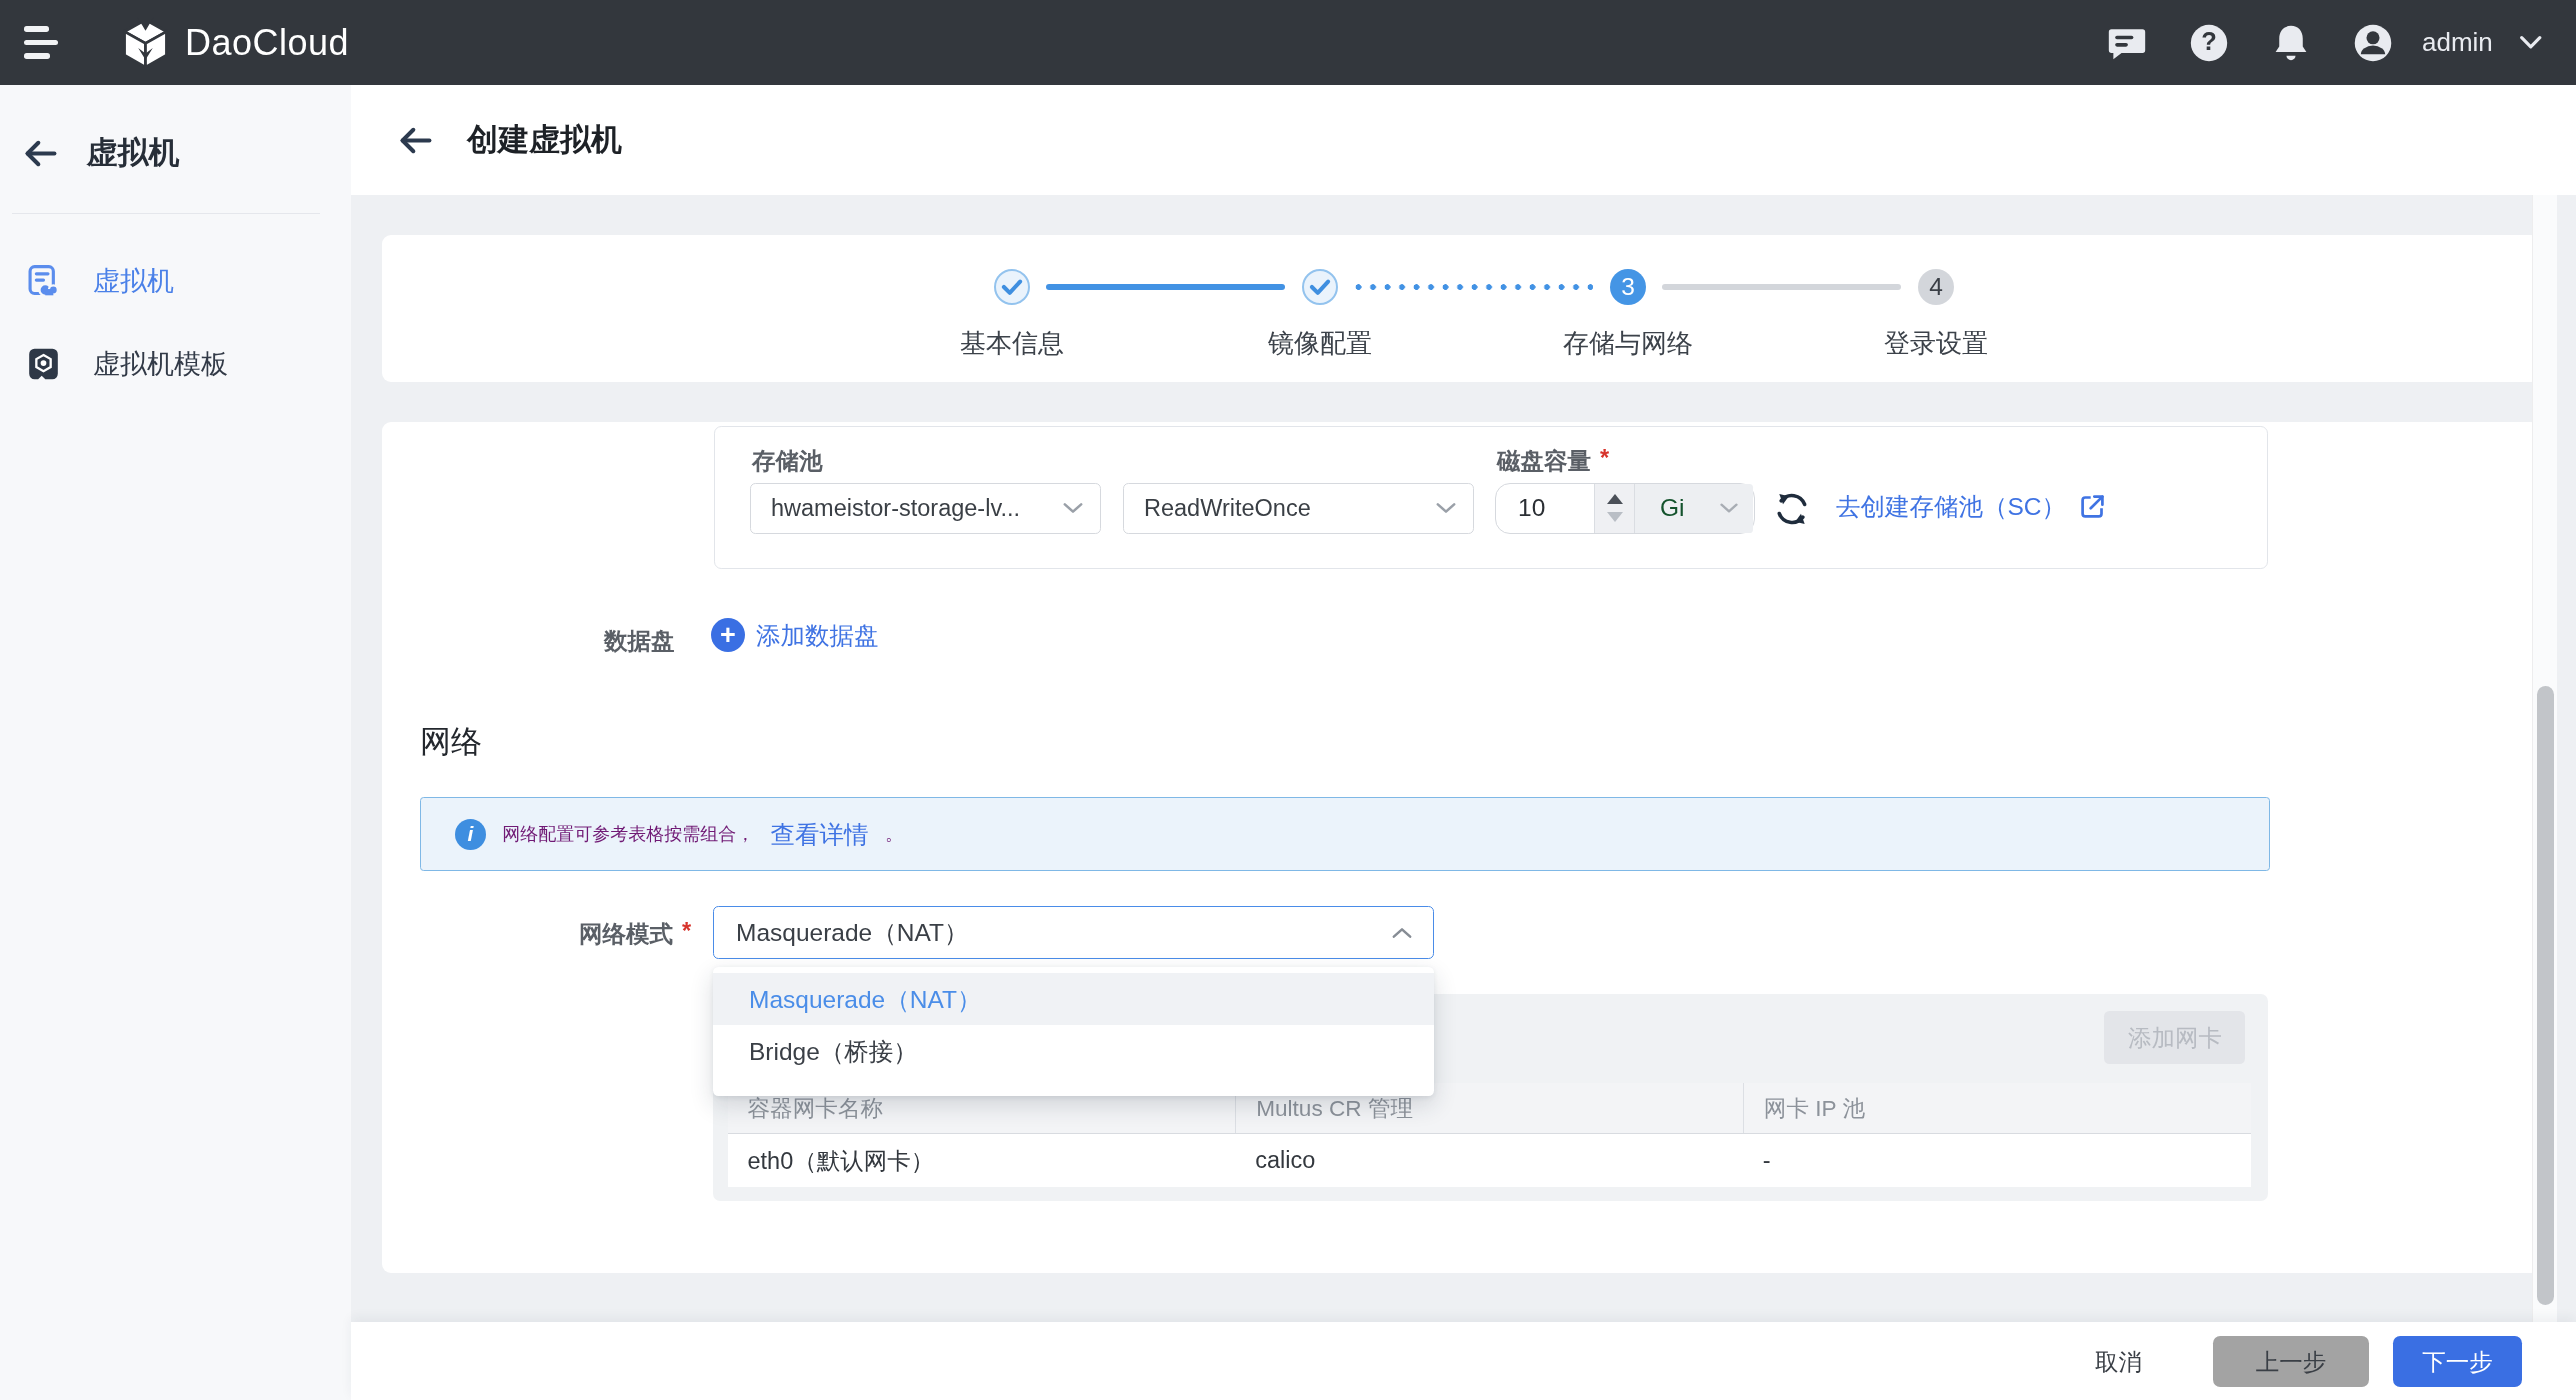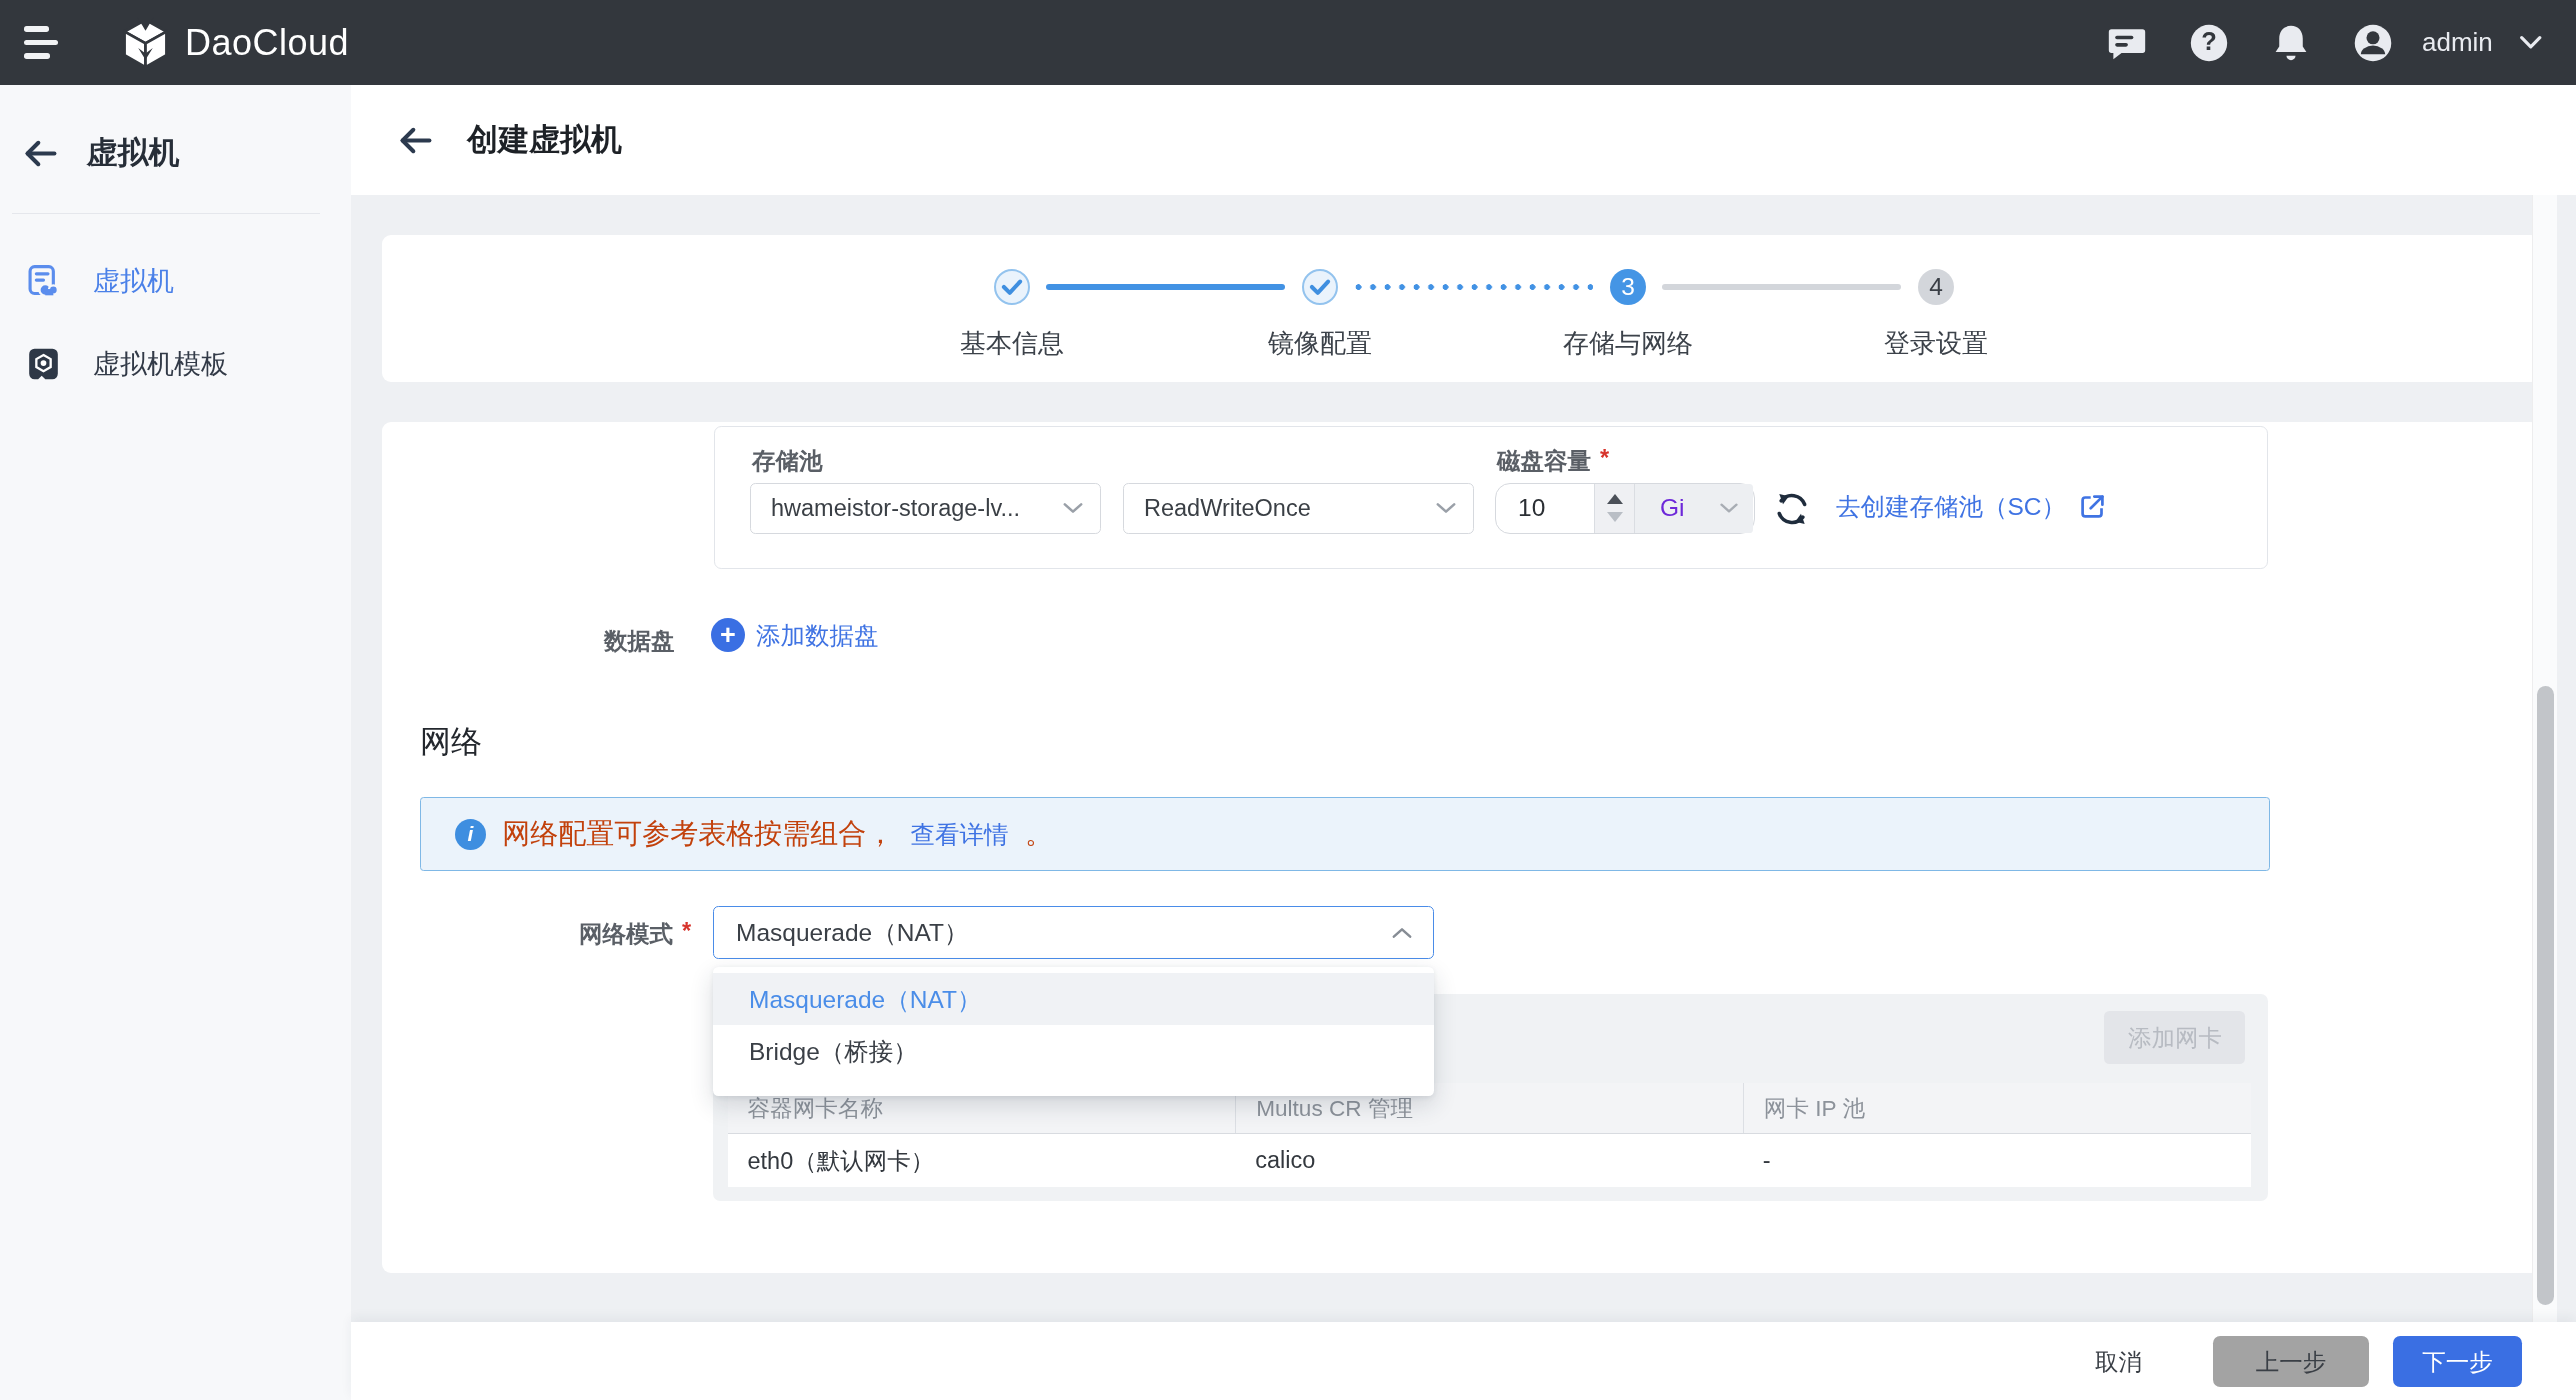--- a/index.html
+++ b/index.html
@@ -75,40 +75,40 @@
   .num-group { position:absolute; left:780px; top:56px; width:260px; height:51px;
                border:1.8px solid #d6d9de; border-radius:15px; background:#fff; display:flex; }
   .num-val { width:98px; display:flex; align-items:center; padding-left:22px; font-size:24.5px; color:#2b2f34; }
   .spinner { width:40px; background:#eff0f3; border-left:0.9px solid #dadde2; display:flex; flex-direction:column;
              align-items:center; justify-content:center; gap:8.2px; cursor:pointer; }
   .tri-up { width:0; height:0; border-left:8.2px solid rgba(0,0,0,0); border-right:8.2px solid rgba(0,0,0,0);
             border-bottom:10px solid #4b5058; }
   .tri-down { width:0; height:0; border-left:8.2px solid rgba(0,0,0,0); border-right:8.2px solid rgba(0,0,0,0);
               border-top:10px solid #b9bec5; }
   .unit-sel { width:119px; background:#edeff2; border-left:0.9px solid #dadde2; border-radius:0 3.6px 3.6px 0;
-              display:flex; align-items:center; padding-left:25px; font-size:24.5px; color:#6d28d9; position:relative; }
+              display:flex; align-items:center; padding-left:25px; font-size:24.5px; color:#14532d; position:relative; }
   .unit-sel .chev { position:absolute; right:14.5px; top:50%; transform:translateY(-50%); }
   .refresh-btn { position:absolute; left:1058px; top:63px; width:38px; height:38px; cursor:pointer; }
   .sc-link { position:absolute; left:1121px; top:63px; display:flex; align-items:center; gap:12.7px;
              font-size:24.5px; color:#3f73e3; cursor:pointer; white-space:nowrap; }
 
   
   .dd-label { position:absolute; left:222px; top:203px; font-size:23.5px; color:#5a5f66; font-weight:bold; }
   .dd-add { position:absolute; left:329px; top:196px; display:flex; align-items:center; gap:11px; cursor:pointer; }
   .plus-circle { width:34px; height:34px; border-radius:50%; background:#3a6fe3; color:#fff; display:flex;
                  align-items:center; justify-content:center; font-size:27px; font-weight:bold; line-height:1; }
   .dd-add .txt { font-size:24.5px; color:#3f73e3; }
 
   
   .net-heading { position:absolute; left:38px; top:299px; font-size:31px; font-weight:normal; color:#23272d; }
   .banner { position:absolute; left:38px; top:375px; width:1850px; height:74px; background:#ebf3fb;
             border:1.8px solid #7fb8e6; border-radius:3.6px; display:flex; align-items:center; gap:16.3px; padding-left:34px; }
   .info-icon { width:31px; height:31px; border-radius:50%; background:#3e8ee0; color:#fff; display:flex;
                align-items:center; justify-content:center; font-size:21px; font-weight:bold; font-style:italic; }
-  .banner .b-text { font-size:28px; color:#c2410c; }
+  .banner .b-text { font-size:18px; color:#701a75; }
   .banner .b-link { font-size:24.5px; color:#3f73e3; cursor:pointer; }
 
   .mode-label { position:absolute; left:197px; top:496px; font-size:23.5px; color:#5a5f66; font-weight:bold;
                 display:flex; white-space:nowrap; }
   .mode-select { position:absolute; left:331px; top:484px; width:721px; height:53px; background:#fff;
                  border:1.8px solid #4a8ce8; border-radius:5.4px; display:flex; align-items:center;
                  font-size:24.5px; color:#3a3f46; padding-left:22px; cursor:pointer; }
   .mode-select .chev { position:absolute; right:20px; top:50%; transform:translateY(-50%); }
 
   .nic-panel { position:absolute; left:331px; top:572px; width:1555px; height:207px; background:#f0f2f4; border-radius:7.2px; }

